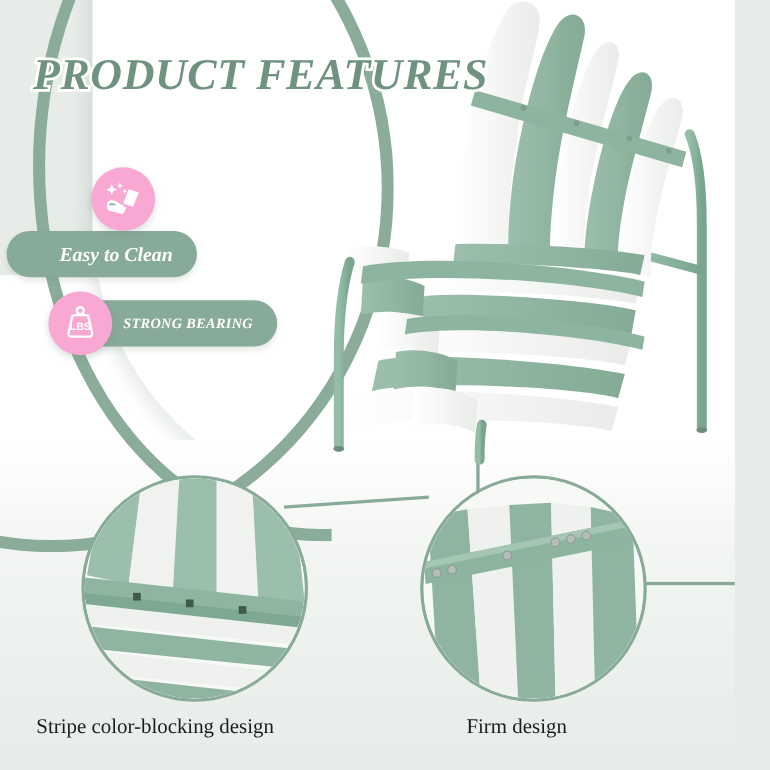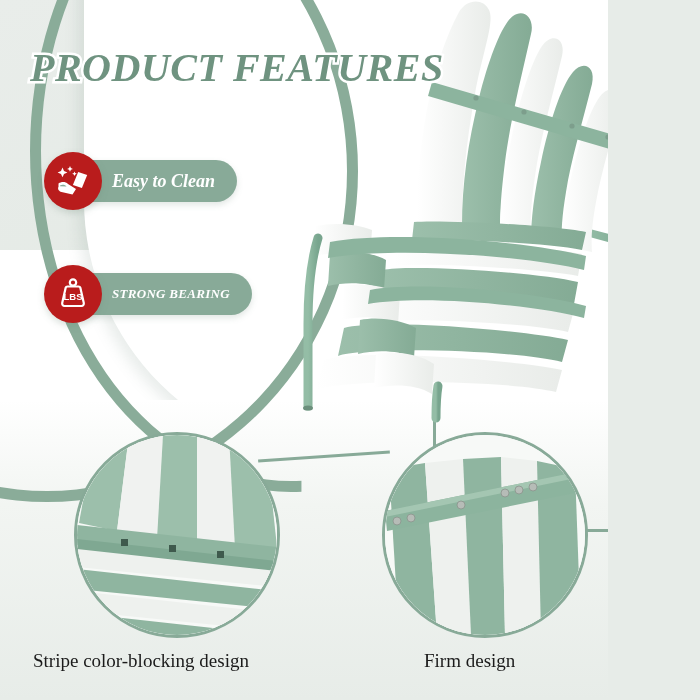--- a/index.html
+++ b/index.html
@@ -1,21 +1,21 @@
 <!DOCTYPE html>
 <html><head>
 <meta charset="utf-8">
 <style>
   html,body{margin:0;padding:0;}
   body{
     width:700px;height:700px;overflow:hidden;
     font-family:"Liberation Serif", serif;
     background:#e7ecE8;
   }
-  #stage{position:relative;width:608px;height:700px;overflow:hidden;}
+  #stage{position:relative;width:668px;height:700px;overflow:hidden;}
 
   
   .bg-base{position:absolute;inset:0;background:linear-gradient(160deg,#e9edea 0%,#e4eae5 45%,#e2e9e4 100%);}
   .bg-white-panel{
     position:absolute;left:84px;top:-40px;width:680px;height:500px;
     background:#ffffff;
     border-radius:0 0 0 260px;
     box-shadow:-6px 6px 14px rgba(120,140,128,.16);
   }
   .bg-white-lower{
@@ -54,27 +54,27 @@
   .feature{position:absolute;display:flex;align-items:center;z-index:7;}
   .feature .pill{
     height:42px;border-radius:21px;background:#88aa98;
     display:flex;align-items:center;
     padding:0 22px 0 48px;margin-left:-38px;
     color:#ffffff;font-style:italic;font-weight:700;font-size:18px;
     white-space:nowrap;
     box-shadow:0 3px 6px rgba(110,135,120,.20);
   }
   .feature .disc{
-    width:58px;height:58px;border-radius:50%;background:#b91c1c;
+    width:58px;height:58px;border-radius:50%;background:#f9a8d4;
     display:flex;align-items:center;justify-content:center;
     position:relative;z-index:2;
     box-shadow:0 3px 7px rgba(110,135,120,.26);
   }
   .feature .disc svg{display:block;}
-  #feat-clean{left:44px;top:152px;}
+  #feat-clean{left:44px;top:152px;flex-direction:column;}
   #feat-bearing{left:44px;top:265px;}
   #feat-bearing .pill{font-size:13px;letter-spacing:.3px;}
 
   
   .chair{position:absolute;left:286px;top:-6px;width:400px;height:430px;z-index:4;}
 
   
   .detail{position:absolute;z-index:5;}
   .detail .ring{
     width:200px;height:200px;border-radius:50%;

